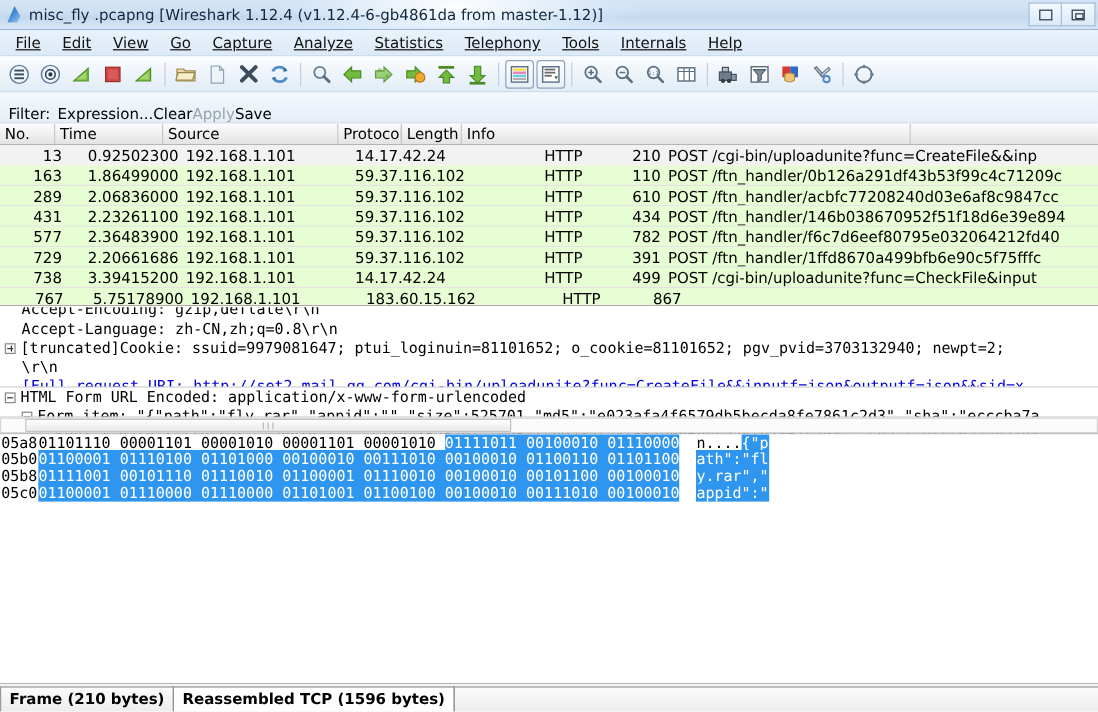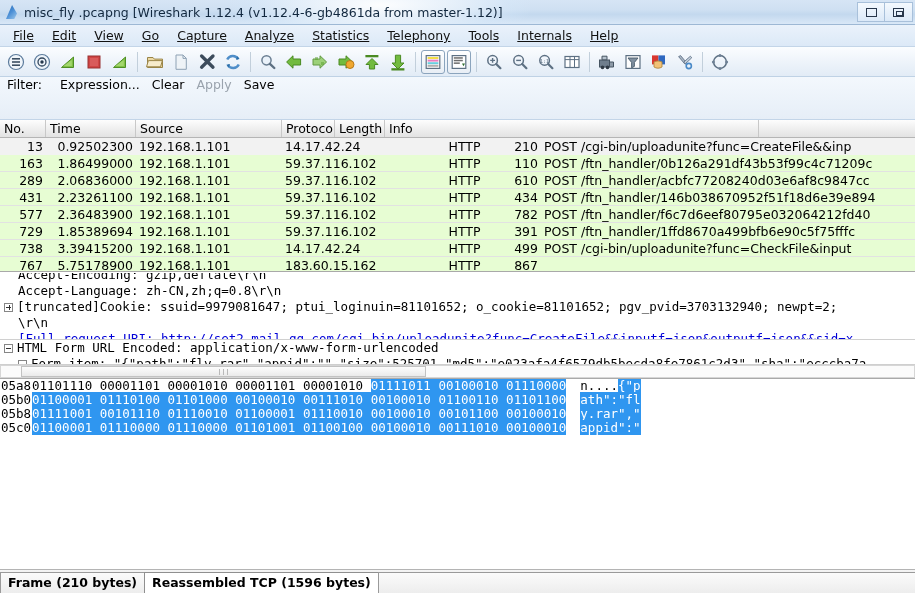--- a/index.html
+++ b/index.html
@@ -79,24 +79,24 @@
     width: 24px; height: 24px; margin: 0 1px;
     display:flex; align-items:center; justify-content:center;
     position: relative; border: 1px solid transparent; border-radius: 2px;
   }
   .tb.framed { border:1px solid #8ba4bd; background: linear-gradient(to bottom,#ffffff,#e8eef5); border-radius:3px; }
   .tb-sep { width:1px; height:20px; background:#c2cfdb; margin:0 4px; }
   .tb svg { display:block; }
 
   
   .filterbar {
-    height: 43px;
+    height: 26px;
     background: linear-gradient(to bottom,#f3f8fd,#e6eef7);
     border-bottom: 1px solid #c3d5e8;
-    display: flex; align-items: flex-start; padding: 0 4px;
+    display: flex; align-items: flex-end; padding: 0 4px;
   }
   .filter-label { font-size: 12.5px; margin: 0 6px 0 3px; }
   .filter-box {
     flex: 0 0 auto; width: 394px; height: 20px;
     background: #aaffa5;
     border: 1px solid #7f8c99;
     display: flex; align-items: center;
     position: relative;
   }
   .filter-input {
@@ -104,21 +104,21 @@
     font-family: "DejaVu Sans", "Liberation Sans", sans-serif;
     font-size: 12.5px; padding-left: 3px; color: #000; height: 18px;
   }
   .filter-drop {
     width: 17px; height: 18px; margin-right:0px;
     background: linear-gradient(to bottom,#fcfdff,#dbe5ef);
     border: 1px solid #8b9aa8;
     display:flex;align-items:center;justify-content:center;
   }
   .caret-down { width:0;height:0;border-left:4px solid transparent;border-right:4px solid transparent;border-top:5px solid #1d2b3a; }
-  .filter-act { font-size:12.5px; margin-left: 12px; white-space:nowrap; }
+  .filter-act { font-size:12.5px; white-space:nowrap; }
   .filter-act.disabled { color: #9aa3ad; }
 
   
   .packet-list {
     height: 152px;
     background: #fff;
     border-bottom: 1px solid #a9a9a9;
     overflow: hidden;
     position: relative;
     font-family: "DejaVu Sans", "Liberation Sans", sans-serif;
@@ -131,21 +131,21 @@
   }
   .pl-head .col {
     border-right: 1px solid #c8c8c8;
     padding-left: 4px; line-height: 17px; overflow:hidden; white-space:nowrap;
   }
   .pl-body { font-size: 12.5px; }
   .pl-row { display:flex; height:17px; line-height:17px; white-space: nowrap; }
   .pl-row.sel { background: #f2f2f2; }
   .pl-row.grn { background: #e7fdd3; border-bottom: 1px solid #e2e2e2; }
   .pl-row .c { overflow:hidden; padding: 0 3px; }
-  .pl-row .c.r { text-align: right; }
+  .pl-row .c.r { text-align: right; margin-left: 10px; }
   .pl-row .c.ctr { text-align: center; }
   .col-no    { width: 46px; }
   .col-time  { width: 90px; }
   .col-src   { width: 146px; }
   .col-dst   { width: 156px; }
   .col-proto { width: 53px; }
   .col-len   { width: 50px; }
   .col-info  { width: 374px; }
 
   
@@ -516,21 +516,21 @@
           <div class="c col-no r">577</div>
           <div class="c col-time r">2.36483900</div>
           <div class="c col-src">192.168.1.101</div>
           <div class="c col-dst">59.37.116.102</div>
           <div class="c col-proto ctr">HTTP</div>
           <div class="c col-len r">782</div>
           <div class="c col-info">POST /ftn_handler/f6c7d6eef80795e032064212fd40</div>
         </div>
         <div class="pl-row grn">
           <div class="c col-no r">729</div>
-          <div class="c col-time r">1.85389694</div>
+          <div class="c col-time r">2.20661686</div>
           <div class="c col-src">192.168.1.101</div>
           <div class="c col-dst">59.37.116.102</div>
           <div class="c col-proto ctr">HTTP</div>
           <div class="c col-len r">391</div>
           <div class="c col-info">POST /ftn_handler/1ffd8670a499bfb6e90c5f75fffc</div>
         </div>
         <div class="pl-row grn">
           <div class="c col-no r">738</div>
           <div class="c col-time r">3.39415200</div>
           <div class="c col-src">192.168.1.101</div>

